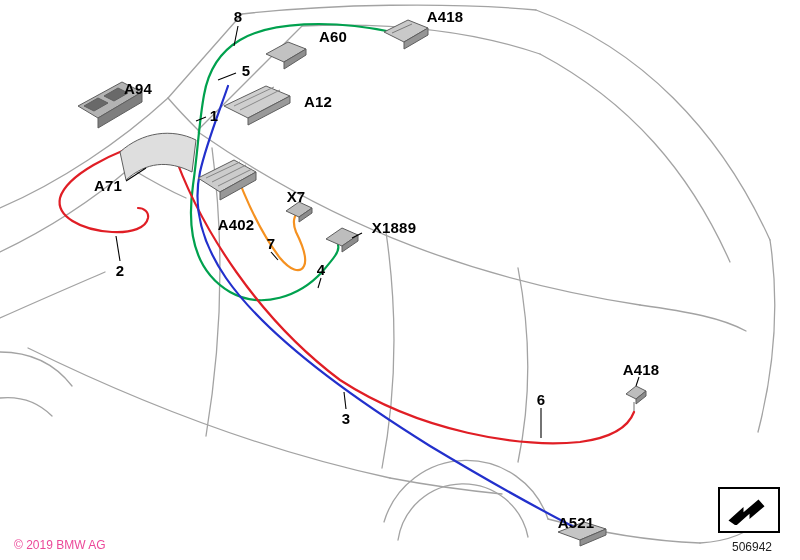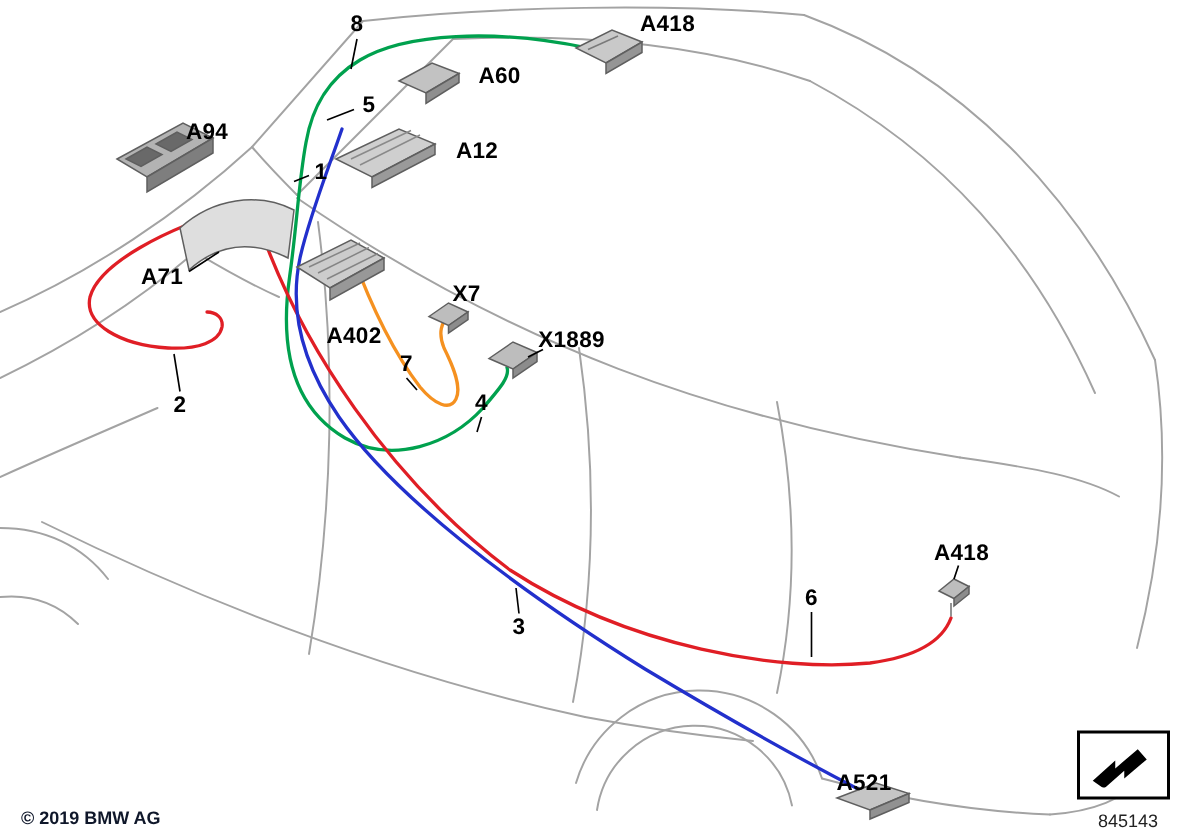--- a/index.html
+++ b/index.html
@@ -7,21 +7,21 @@
     position:relative;width:800px;height:560px;background:#ffffff;overflow:hidden;
     font-family:"Liberation Sans",sans-serif;
   }
   svg{position:absolute;left:0;top:0;}
   .lbl{
     position:absolute;transform:translate(-50%,-50%);
     font-weight:bold;font-size:15px;color:#000;white-space:nowrap;
     letter-spacing:0.2px;
   }
   .small-text{
-    position:absolute;font-weight:bold;font-size:12px;color:#0f172a;white-space:nowrap;
+    position:absolute;font-weight:normal;font-size:12px;color:#ec4899;white-space:nowrap;
   }
   .part-number{
     position:absolute;transform:translate(-50%,0);
     font-size:12px;color:#222;white-space:nowrap;
   }
   .symbol-box{
     position:absolute;left:718px;top:487px;width:62px;height:46px;
     border:2px solid #000;background:#fff;box-sizing:border-box;
     display:flex;align-items:center;justify-content:center;
   }
@@ -158,40 +158,40 @@
       <line x1="346" y1="409" x2="344" y2="392"></line>
       <line x1="541" y1="408" x2="541" y2="438"></line>
       <line x1="126" y1="181" x2="146" y2="168"></line>
       <line x1="362" y1="233" x2="352" y2="238"></line>
       <line x1="639" y1="377" x2="636" y2="386"></line>
     </g>
   </svg>
 
   <div class="lbl" style="left:445px;top:16px">A418</div>
   <div class="lbl" style="left:238px;top:16px">8</div>
-  <div class="lbl" style="left:333px;top:51px">A60</div>
+  <div class="lbl" style="left:333px;top:36px">A60</div>
   <div class="lbl" style="left:246px;top:70px">5</div>
   <div class="lbl" style="left:318px;top:101px">A12</div>
   <div class="lbl" style="left:138px;top:88px">A94</div>
   <div class="lbl" style="left:214px;top:115px">1</div>
   <div class="lbl" style="left:108px;top:185px">A71</div>
   <div class="lbl" style="left:236px;top:224px">A402</div>
-  <div class="lbl" style="left:311px;top:196px">X7</div>
-  <div class="lbl" style="left:381px;top:227px">X1889</div>
+  <div class="lbl" style="left:296px;top:196px">X7</div>
+  <div class="lbl" style="left:394px;top:227px">X1889</div>
   <div class="lbl" style="left:271px;top:243px">7</div>
   <div class="lbl" style="left:120px;top:270px">2</div>
   <div class="lbl" style="left:321px;top:269px">4</div>
   <div class="lbl" style="left:346px;top:418px">3</div>
   <div class="lbl" style="left:541px;top:399px">6</div>
   <div class="lbl" style="left:641px;top:369px">A418</div>
   <div class="lbl" style="left:576px;top:522px">A521</div>
 
   <div class="small-text" style="left:14px;top:538px">© 2019 BMW AG</div>
 
-  <div class="part-number" style="left:752px;top:540px">845143</div>
+  <div class="part-number" style="left:752px;top:540px">506942</div>
 
   <div class="symbol-box">
     <svg width="50" height="36" viewBox="0 0 60 48">
       <polygon points="8,42 28,24 28,31 48,14 56,23 36,40 36,33 18,49" fill="#000" stroke="none"></polygon>
     </svg>
   </div>
 
 </div>
 
 </body></html>

